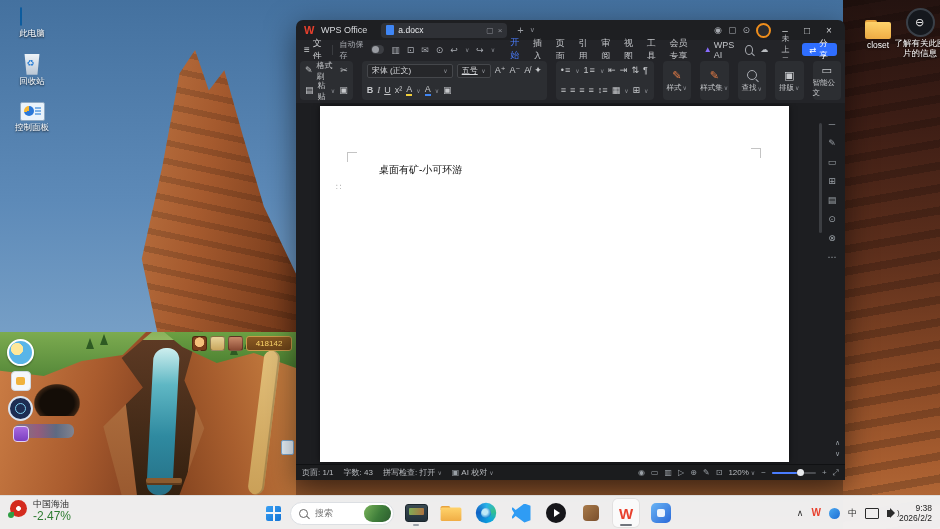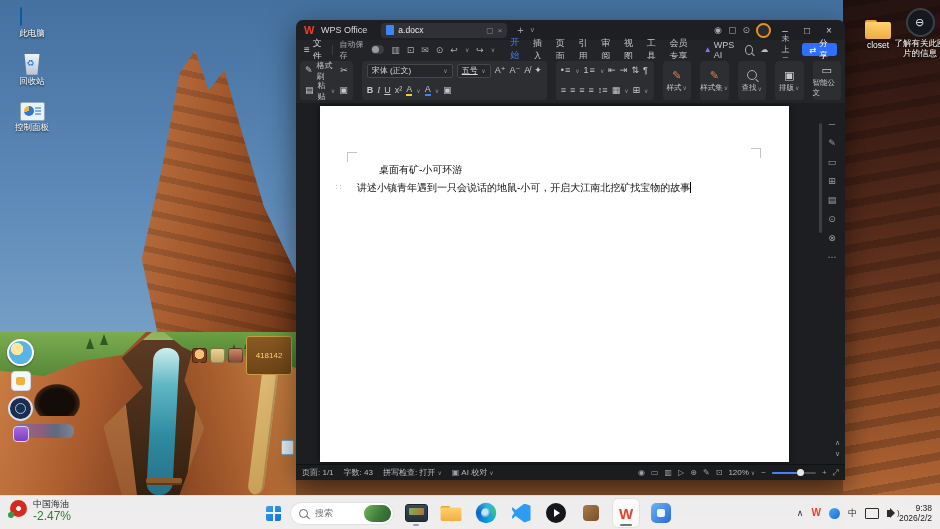--- a/index.html
+++ b/index.html
@@ -86,21 +86,21 @@
   .g-b2:before{content:"";width:9px;height:8px;background:#f0b23c;border-radius:2px;}
   .g-b3{width:21px;height:21px;border-radius:50%;background:#1d2d52;border:2px solid #d9e4f2;display:flex;align-items:center;justify-content:center;}
   .g-b3:before{content:"";width:9px;height:9px;border-radius:50%;border:1.5px solid #7fd0f0;}
   .g-b4{width:14px;height:14px;border-radius:4px;background:linear-gradient(#a86ae0,#7b3fc0);border:1px solid #e0d0f5;}
   .g-hud{right:4px;top:4px;display:flex;align-items:center;gap:3px;}
   .g-mi{width:13px;height:13px;border-radius:3px;border:1px solid rgba(0,0,0,.35);}
   .g-mi.m1{background:radial-gradient(circle at 50% 40%,#f5c07a 0 45%,#7a3c1a 50%);}
   .g-mi.m2{background:linear-gradient(#e8d49a,#c9a75e);}
   .g-mi.m3{background:linear-gradient(#c98a6a,#8a4a33);}
   .g-coin{height:13px;min-width:38px;border-radius:3px;background:linear-gradient(#8a5a22,#6e4418);
-    border:1px solid #c99b4a;color:#ffd76a;font-size:8px;display:flex;align-items:center;justify-content:center;padding:12px 3px;text-align:right;}
+    border:1px solid #c99b4a;color:#ffd76a;font-size:8px;display:flex;align-items:center;justify-content:center;padding:0 3px;text-align:right;}
   .g-side{right:2px;top:108px;width:11px;height:13px;border-radius:2px;background:#e8f2fa;border:1px solid #7fa9d0;}
 
   
   .wps{left:296px;top:20px;width:549px;height:460px;border-radius:7px 7px 0 0;
     background:#1e1f22;box-shadow:0 8px 30px rgba(0,0,0,.5);display:flex;flex-direction:column;
     color:#c6c8cb;font-size:9px;}
   
   .tbar{height:20px;display:flex;align-items:center;padding:0 8px;gap:6px;}
   .wlogo{width:11px;height:11px;color:#e8402d;font-weight:900;font-size:11px;line-height:11px;}
   .tapp{color:#d8dadd;font-size:9px;}
@@ -471,21 +471,20 @@
     </div>
   </div>
 
   <div class="docarea">
     <div class="page">
       <span class="mark tl"></span>
       <span class="mark tr"></span>
       <span class="phandle">∷</span>
       <div class="ptext">
         <div class="l1">桌面有矿-小可环游</div>
-        <div><span>讲述小镇青年遇到一只会说话的地鼠-小可，开启大江南北挖矿找宝物的故事</span><span class="caret"></span></div>
       </div>
     </div>
     <div class="vscroll"></div>
     <div class="rail">
       <span class="gph gp-dash"></span>
       <span class="gph gp-pen"></span>
       <span class="gph gp-sel"></span>
       <span class="gph gp-grid"></span>
       <span class="gph gp-card"></span>
       <span class="gph gp-clockg"></span>

